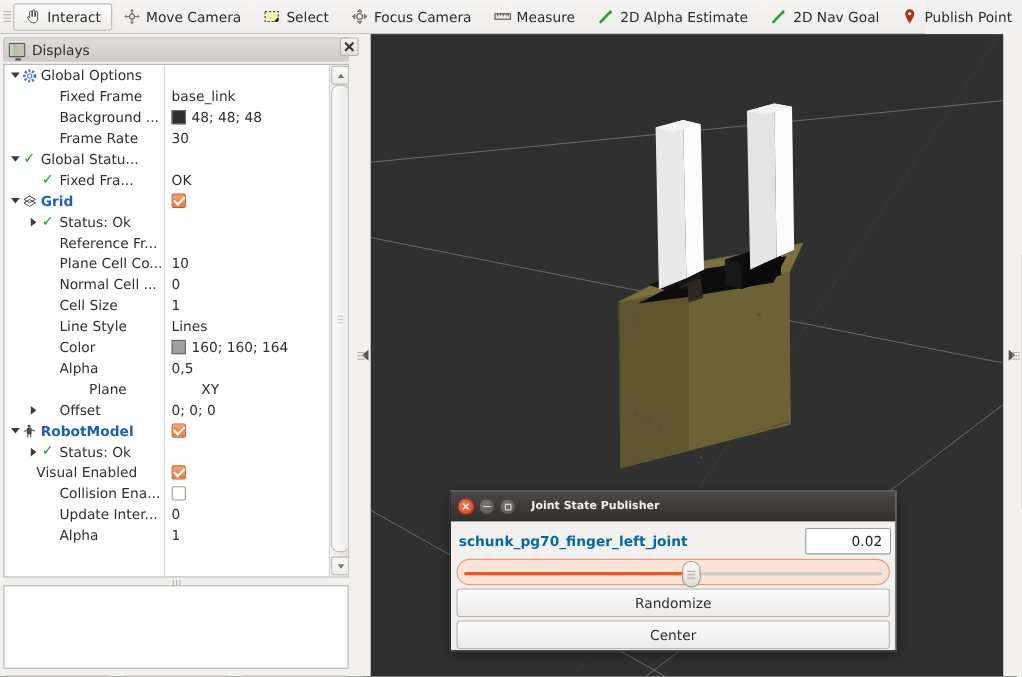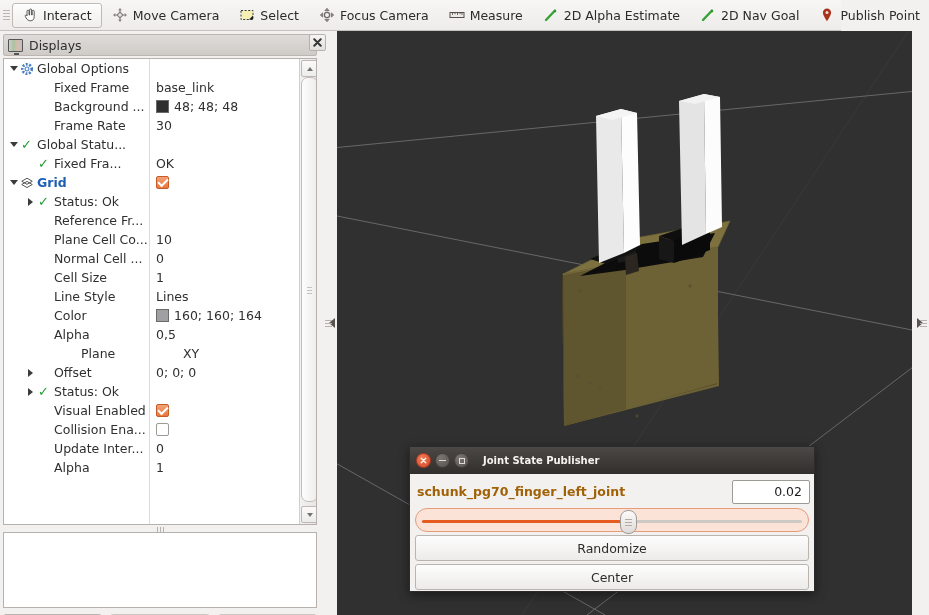--- a/index.html
+++ b/index.html
@@ -131,21 +131,21 @@
         font-size:9px;line-height:1;color:#f4f1ee;box-sizing:border-box;}
   .wbtn.close{background:radial-gradient(circle at 35% 30%,#f07a54,#d4492a);border:1px solid #b33c22;}
   .wbtn.min{background:radial-gradient(circle at 35% 30%,#7c7672,#56514e);border:1px solid #453f3c;}
   .wbtn.max{background:radial-gradient(circle at 35% 30%,#7c7672,#56514e);border:1px solid #453f3c;}
   .wbtn .sq{width:6px;height:6px;border:1px solid #ded9d5;box-sizing:border-box;}
   .wbtn .dash{width:7px;height:1px;background:#ded9d5;}
   .dlg-ttl-text{margin-left:10px;color:#f5f2ef;font-size:10px;font-weight:bold;}
 
   .dlg-body{padding:5px 4px 4px 4px;box-sizing:border-box;}
   .jrow{display:flex;align-items:center;height:25px;}
-  .jname{flex:1 1 auto;font-size:12.5px;font-weight:bold;color:#a16207;padding-left:3px;}
+  .jname{flex:1 1 auto;font-size:12.5px;font-weight:bold;color:#0369a1;padding-left:3px;}
   .jval{width:78px;height:24px;background:#fff;border:1px solid #9e9a96;border-radius:2px;
         box-sizing:border-box;display:flex;align-items:center;justify-content:flex-end;
         padding-right:7px;font-size:12.5px;color:#1d1d1d;}
 
   .slider-wrap{position:relative;height:24px;margin:4px 1px 3px 1px;
                background:#fbe3d8;border:1px solid #e79b79;border-radius:12px;box-sizing:border-box;}
   .slider-groove{position:absolute;left:6px;right:6px;top:11px;height:3px;border-radius:2px;background:#cfc9c5;}
   .slider-fill{position:absolute;left:6px;top:11px;height:3px;border-radius:2px;background:#e55b20;}
   .slider-thumb{position:absolute;top:1px;width:17px;height:24px;
                 background:linear-gradient(#fcfbfa,#dfdbd7);border:1px solid #9e9a96;
@@ -388,28 +388,45 @@
               <span class="ricon"></span>
               <span class="rlabel">Plane</span>
               <span class="rvalue">XY</span>
             </div>
             <div class="row" style="padding-left: 21px;">
               <span class="twisty right"></span>
               <span class="ricon"></span>
               <span class="rlabel">Offset</span>
               <span class="rvalue">0; 0; 0</span>
             </div>
+            <div class="row" style="padding-left: 4px;">
+              <span class="twisty down"></span>
+              <span class="ricon">
+                <svg viewBox="0 0 16 16" width="14" height="14">
+                  <rect x="5" y="4.5" width="5" height="7" rx="1" fill="#4a4a4a"></rect>
+                  <circle cx="7.4" cy="2.8" r="1.5" fill="#4a4a4a"></circle>
+                  <path d="M10 6.5l3.4 1.2M5 7l-2.6 1.4" stroke="#4a4a4a" stroke-width="1.1" fill="none"></path>
+                  <path d="M6 11.5v3M9 11.5v3" stroke="#4a4a4a" stroke-width="1.1"></path>
+                </svg>
+              </span>
+              <span class="rlabel blue">RobotModel</span>
+              <span class="rvalue">
+                <span class="chk">
+                  <span class="mk"></span>
+                </span>
+              </span>
+            </div>
             <div class="row" style="padding-left: 21px;">
               <span class="twisty right"></span>
               <span class="ricon">
                 <span class="tick">✓</span>
               </span>
               <span class="rlabel">Status: Ok</span>
             </div>
-            <div class="row" style="padding-left: 21px;">
+            <div class="row" style="">
               <span class="twisty"></span>
               <span class="ricon"></span>
               <span class="rlabel">Visual Enabled</span>
               <span class="rvalue">
                 <span class="chk">
                   <span class="mk"></span>
                 </span>
               </span>
             </div>
             <div class="row" style="padding-left: 21px;">

